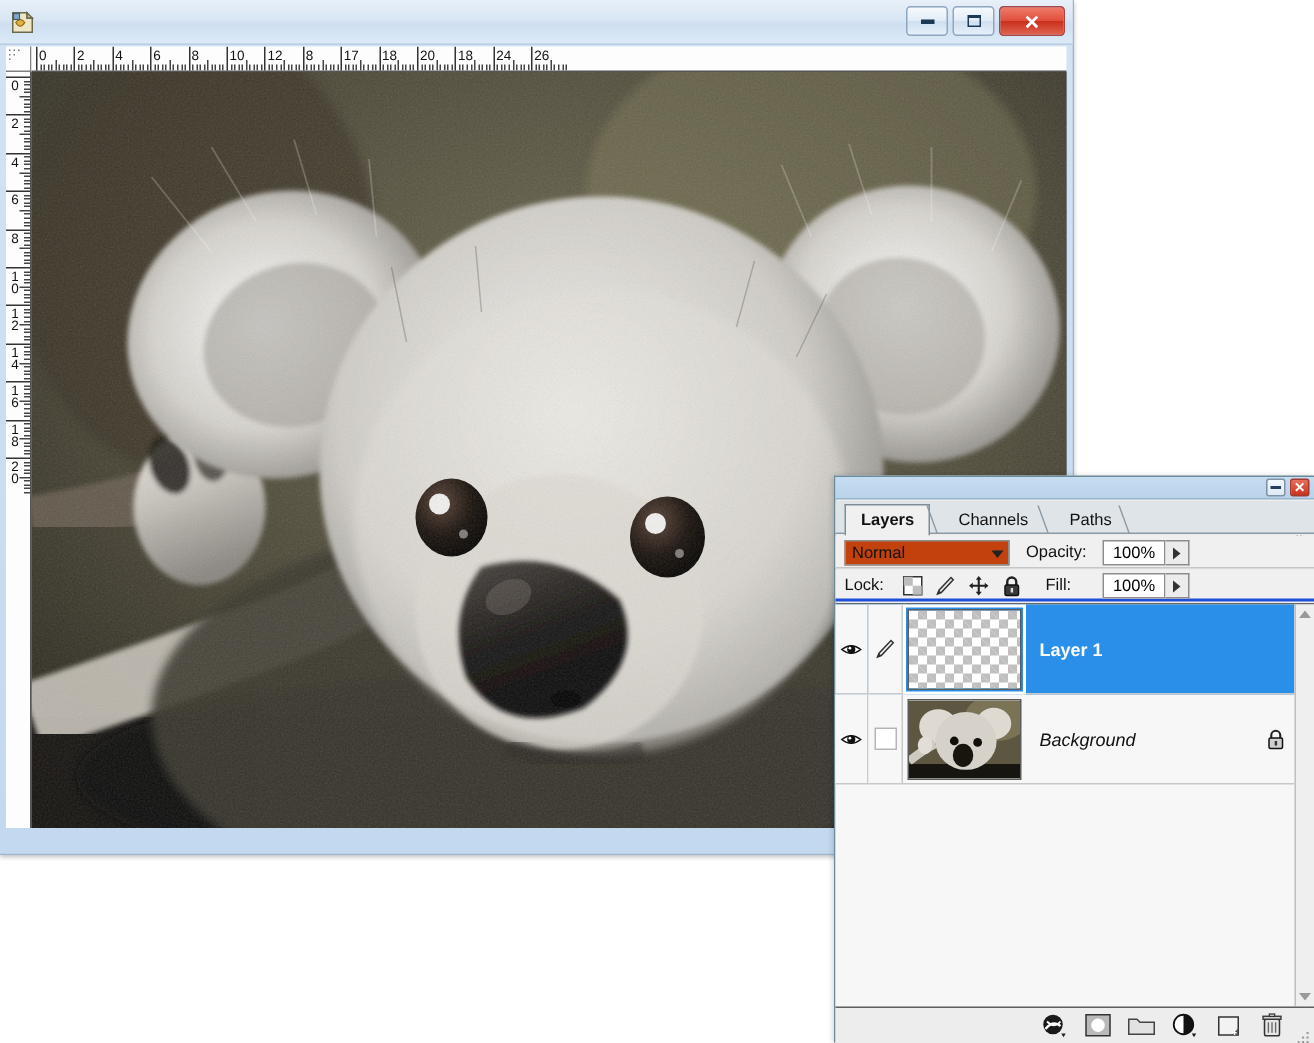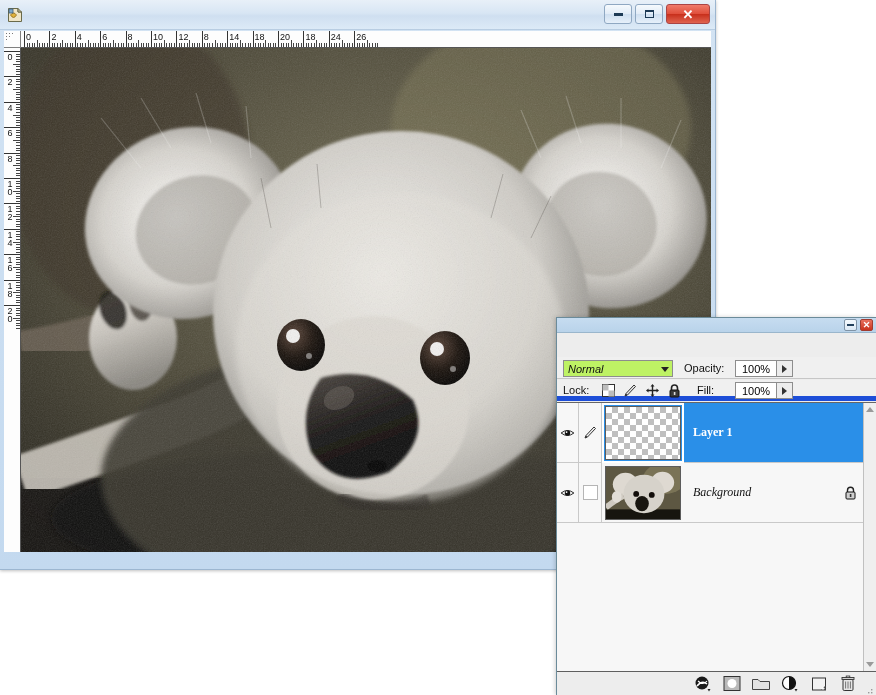--- a/index.html
+++ b/index.html
@@ -127,23 +127,23 @@
     font-size: 11px; color: #333; line-height: 1;
   }
 
   #blend-row {
     position: absolute; left: 0; top: 39px; right: 0; height: 22px;
     background: #f0f0f0; border-bottom: 1px solid #c6c6c6;
     display: flex; align-items: center;
   }
   #blend-select {
     position: absolute; left: 6px; top: 3px; width: 110px; height: 17px;
-    background: #bef264; border: 1px solid #8d8d8d;
+    background: #c2410c; border: 1px solid #8d8d8d;
     font-size: 11px; color: #111; padding: 0 14px 0 4px;
-    display: flex; align-items: center; font-style: italic;
+    display: flex; align-items: center;
   }
   #blend-arrow {
     position: absolute; right: 3px; top: 6px;
     width: 0; height: 0; border-left: 4px solid transparent;
     border-right: 4px solid transparent; border-top: 5px solid #222;
   }
   .fieldlabel { font-size: 11px; color: #111; }
   #opacity-label { position: absolute; left: 127px; top: 5px; }
   #opacity-box {
     position: absolute; left: 178px; top: 3px; width: 42px; height: 17px;
@@ -152,21 +152,21 @@
   }
   #opacity-stepper {
     position: absolute; left: 220px; top: 3px; width: 16px; height: 17px;
     background: #ececec; border: 1px solid #8d8d8d; border-left: none;
     display: flex; align-items: center; justify-content: center;
   }
   .tri-right { width:0;height:0;border-top:4px solid transparent;border-bottom:4px solid transparent;border-left:5px solid #333; }
 
   #lock-row {
     position: absolute; left: 0; top: 62px; right: 0; height: 21px;
-    background: #f0f0f0; border-bottom: 5px solid #1d4ed8;
+    background: #f0f0f0; border-bottom: 2px solid #1d4ed8;
   }
   #lock-label { position: absolute; left: 6px; top: 4px; }
   .lockicon { position: absolute; top: 3px; width: 15px; height: 15px; }
   #fill-label { position: absolute; left: 140px; top: 4px; }
   #fill-box {
     position: absolute; left: 178px; top: 2px; width: 42px; height: 17px;
     background: #fff; border: 1px solid #8d8d8d;
     font-size: 11px; display: flex; align-items: center; justify-content: center;
   }
   #fill-stepper {
@@ -206,21 +206,21 @@
     width: 100%; height: 100%;
     background-image:
       linear-gradient(45deg, #bfbfbf 25%, transparent 25%, transparent 75%, #bfbfbf 75%),
       linear-gradient(45deg, #bfbfbf 25%, transparent 25%, transparent 75%, #bfbfbf 75%);
     background-size: 12px 12px;
     background-position: 0 0, 6px 6px;
     background-color: #ffffff;
   }
   .name-cell {
     flex: 1 1 auto; display: flex; align-items: center; padding-left: 10px;
-    font-size: 12px; color: #111; font-family: Liberation Serif, serif;
+    font-size: 12px; color: #111;
   }
   .layer-row.selected .name-cell { color: #fff; font-weight: bold; }
   .name-cell.italic { font-style: italic; }
   .locklayer-cell {
     width: 26px; flex: 0 0 auto;
     display: flex; align-items: center; justify-content: center;
   }
 
   #list-scrollbar {
     position: absolute; right: 0; top: 0; bottom: 0; width: 13px;
@@ -374,21 +374,21 @@
       <div class="tickmaj" style="left: 183.34px; bottom: 0px; width: 1px; height: 4px; background: rgb(68, 68, 68);"></div>
       <div class="tickmaj" style="left: 185.88px; bottom: 0px; width: 1px; height: 4px; background: rgb(68, 68, 68);"></div>
       <div class="tickmaj" style="left: 188.42px; bottom: 0px; width: 1px; height: 4px; background: rgb(68, 68, 68);"></div>
       <div class="tickmaj" style="left: 190.96px; bottom: 0px; width: 1px; height: 4px; background: rgb(68, 68, 68);"></div>
       <div class="tickmaj" style="left: 193.5px; bottom: 0px; width: 1px; height: 7px; background: rgb(68, 68, 68);"></div>
       <div class="tickmaj" style="left: 196.04px; bottom: 0px; width: 1px; height: 4px; background: rgb(68, 68, 68);"></div>
       <div class="tickmaj" style="left: 198.58px; bottom: 0px; width: 1px; height: 4px; background: rgb(68, 68, 68);"></div>
       <div class="tickmaj" style="left: 201.12px; bottom: 0px; width: 1px; height: 4px; background: rgb(68, 68, 68);"></div>
       <div class="tickmaj" style="left: 203.66px; bottom: 0px; width: 1px; height: 4px; background: rgb(68, 68, 68);"></div>
       <div class="tickmaj" style="left: 206.2px; top: 0px; width: 1px; height: 17px;"></div>
-      <div class="rlabel" style="left: 208.2px; top: 2px;">14</div>
+      <div class="rlabel" style="left: 208.2px; top: 2px;">17</div>
       <div class="tickmaj" style="left: 208.74px; bottom: 0px; width: 1px; height: 4px; background: rgb(68, 68, 68);"></div>
       <div class="tickmaj" style="left: 211.28px; bottom: 0px; width: 1px; height: 4px; background: rgb(68, 68, 68);"></div>
       <div class="tickmaj" style="left: 213.82px; bottom: 0px; width: 1px; height: 4px; background: rgb(68, 68, 68);"></div>
       <div class="tickmaj" style="left: 216.36px; bottom: 0px; width: 1px; height: 4px; background: rgb(68, 68, 68);"></div>
       <div class="tickmaj" style="left: 218.9px; bottom: 0px; width: 1px; height: 7px; background: rgb(68, 68, 68);"></div>
       <div class="tickmaj" style="left: 221.44px; bottom: 0px; width: 1px; height: 4px; background: rgb(68, 68, 68);"></div>
       <div class="tickmaj" style="left: 223.98px; bottom: 0px; width: 1px; height: 4px; background: rgb(68, 68, 68);"></div>
       <div class="tickmaj" style="left: 226.52px; bottom: 0px; width: 1px; height: 4px; background: rgb(68, 68, 68);"></div>
       <div class="tickmaj" style="left: 229.06px; bottom: 0px; width: 1px; height: 4px; background: rgb(68, 68, 68);"></div>
       <div class="tickmaj" style="left: 231.6px; top: 0px; width: 1px; height: 17px;"></div>
@@ -717,20 +717,35 @@
     <div id="panel-winbtns">
       <div class="pbtn">
         <div class="g-min"></div>
       </div>
       <div class="pbtn close">
         <span class="g-close">✕</span>
       </div>
     </div>
   </div>
 
+  <div id="panel-tabs">
+    <div class="ptab active" style="left:6px;">
+      <span>Layers</span>
+    </div>
+    <div class="tabsep" style="left:64px;"></div>
+    <div class="ptab" style="left:72px;">
+      <span>Channels</span>
+    </div>
+    <div class="tabsep" style="left:138px;"></div>
+    <div class="ptab" style="left:146px;">
+      <span>Paths</span>
+    </div>
+    <div class="tabsep" style="left:192px;"></div>
+    <div id="panel-menu-arrow">»</div>
+  </div>
 
   <div id="blend-row">
     <div id="blend-select">
       <span>Normal</span>
       <div id="blend-arrow"></div>
     </div>
     <div id="opacity-label" class="fieldlabel">Opacity:</div>
     <div id="opacity-box">
       <span>100%</span>
     </div>

